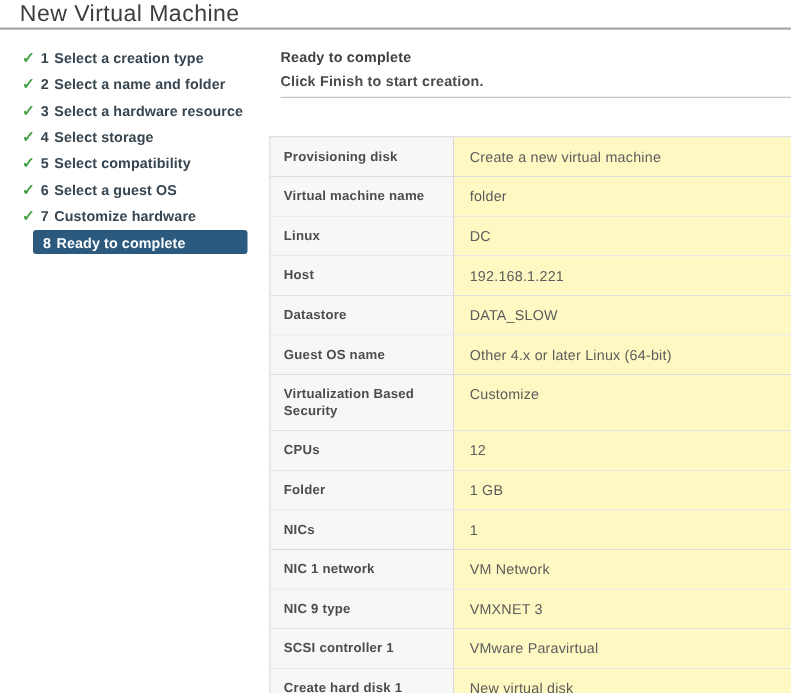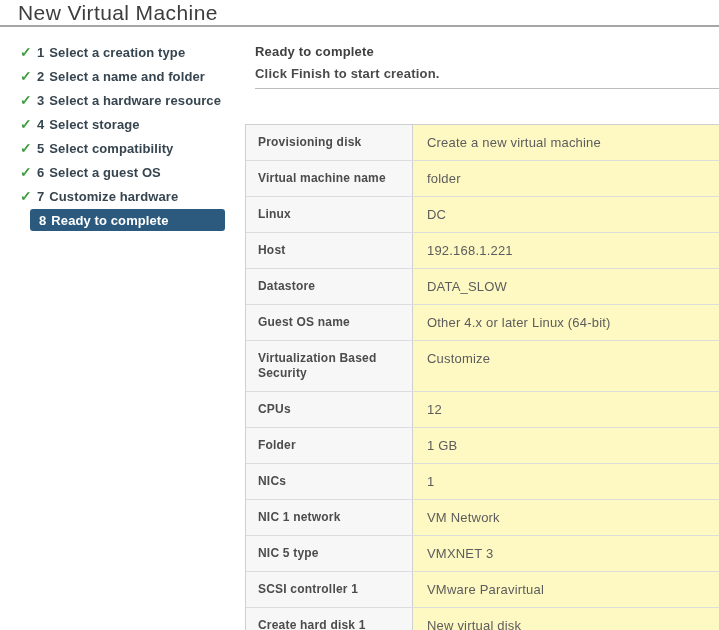--- a/index.html
+++ b/index.html
@@ -198,21 +198,21 @@
     <div class="summary-label">NICs</div>
     <div class="summary-value">1</div>
   </div>
 
   <div class="summary-row">
     <div class="summary-label">NIC 1 network</div>
     <div class="summary-value">VM Network</div>
   </div>
 
   <div class="summary-row">
-    <div class="summary-label">NIC 5 type</div>
+    <div class="summary-label">NIC 9 type</div>
     <div class="summary-value">VMXNET 3</div>
   </div>
 
   <div class="summary-row">
     <div class="summary-label">SCSI controller 1</div>
     <div class="summary-value">VMware Paravirtual</div>
   </div>
 
   <div class="summary-row">
     <div class="summary-label">Create hard disk 1</div>

